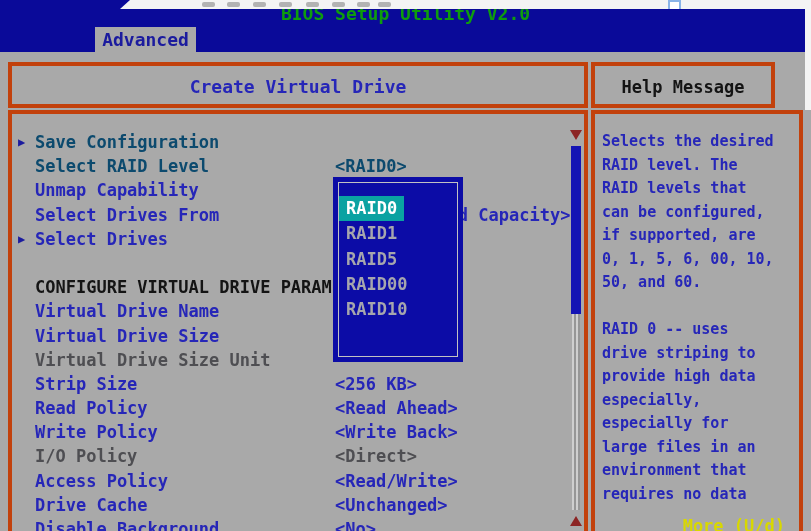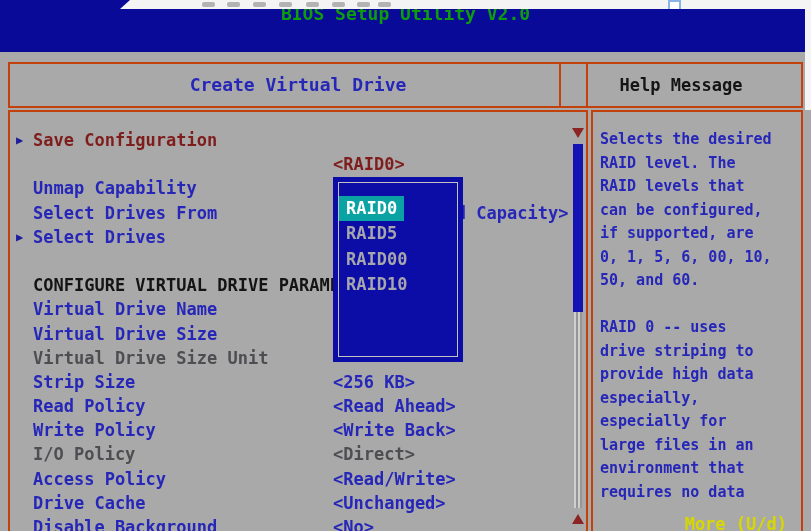--- a/index.html
+++ b/index.html
@@ -21,34 +21,34 @@
     clip-path:polygon(18px 0, 100% 0, 100% 100%, 8px 100%);
   }
   .tb-blob{position:absolute;top:2px;width:13px;height:5px;background:#b3b3b3;border-radius:2px;}
   .tb-check{position:absolute;left:556px;top:0;width:9px;height:7px;background:#fff;border:2px solid #8ab4e8;}
   .right-strip{position:absolute;left:805px;top:0;width:6px;height:110px;background:#f4f4f4;z-index:2;}
   .tab{
     position:absolute;left:95px;top:27px;width:101px;height:25px;background:#a9a9a9;
     color:#1b1b9e;font-size:18px;text-align:center;line-height:26px;z-index:1;
   }
   
-  .panel{position:absolute;border:2px solid #c2410c;box-sizing:border-box;}
+  .panel{position:absolute;border:4px solid #c2410c;box-sizing:border-box;}
   .hdr-left {left:8px; top:62px; width:580px;height:46px;}
-  .hdr-right{left:559px;top:62px; width:244px;height:46px;}
+  .hdr-right{left:591px;top:62px; width:184px;height:46px;}
   .body-left {left:8px; top:110px;width:580px;height:421px;border-bottom:none;}
   .body-right{left:591px;top:110px;width:212px;height:421px;border-bottom:none;}
   .hdr-left .t{color:#2626b8;font-size:18px;text-align:center;line-height:42px;}
   .hdr-right .t{color:#141414;font-size:17px;text-align:center;line-height:42px;}
   
   .option-list{position:absolute;left:0;top:16px;right:16px;}
   .row{position:relative;height:24.2px;line-height:24.2px;font-size:17px;white-space:pre;}
   .row .arrow{position:absolute;left:6px;top:0;font-size:12px;color:#1b1b9e;}
   .row .lbl{position:absolute;left:23px;top:0;}
   .row .val{position:absolute;left:323px;top:0;}
-  .c-white{color:#7f1d1d;}
+  .c-white{color:#0c4a6e;}
   .c-blue{color:#2626b8;text-align:right;}
   .c-dim{color:#4e4e52;}
   .c-black{color:#141414;}
   
   .scrollbar{position:absolute;right:2px;top:16px;width:12px;height:403px;}
   .sb-down{position:absolute;left:0;top:0;width:0;height:0;
     border-left:6px solid transparent;border-right:6px solid transparent;border-top:10px solid #8c2424;}
   .sb-thumb{position:absolute;left:1px;top:16px;width:10px;height:168px;background:#1414b4;}
   .sb-track{position:absolute;left:2px;top:184px;width:8px;height:196px;
     background:repeating-linear-gradient(90deg,#cfcfcf 0 2px,#969696 2px 4px);}
@@ -66,20 +66,21 @@
   .help-line{height:23.5px;line-height:23.5px;font-size:15px;color:#2626b8;white-space:pre;}
   .help-more{position:absolute;right:14px;top:402px;font-size:17px;color:#d8d800;white-space:pre;}
 </style>
 </head>
 <body>
 
 <div class="screen">
 
   <div class="top-navy">
     <div class="bios-title">BIOS Setup Utility V2.0</div>
+    <div class="tab">Advanced</div>
   </div>
 
   <div class="vnc-strip">
     <div class="tb-check"></div>
   <div class="tb-blob" style="left: 90px;"></div>
       <div class="tb-blob" style="left: 115px;"></div>
       <div class="tb-blob" style="left: 141px;"></div>
       <div class="tb-blob" style="left: 167px;"></div>
       <div class="tb-blob" style="left: 194px;"></div>
       <div class="tb-blob" style="left: 220px;"></div>
@@ -91,21 +92,21 @@
   <div class="panel hdr-left">
     <div class="t">Create Virtual Drive</div>
   </div>
   <div class="panel hdr-right">
     <div class="t">Help Message</div>
   </div>
 
   <div class="panel body-left">
     <div class="option-list">
         <div class="row"><span class="arrow">▶</span><span class="lbl c-white">Save Configuration</span></div>
-        <div class="row"><span class="val c-white">&lt;RAID0&gt;</span></div>
+        <div class="row"><span class="lbl c-white">Select RAID Level</span><span class="val c-white">&lt;RAID0&gt;</span></div>
         <div class="row"><span class="lbl c-blue">Unmap Capability</span></div>
         <div class="row"><span class="lbl c-blue">Select Drives From</span><span class="val c-blue">&lt;Unconfigured Capacity&gt;</span></div>
         <div class="row"><span class="arrow">▶</span><span class="lbl c-blue">Select Drives</span></div>
         <div class="row"></div>
         <div class="row"><span class="lbl c-black">CONFIGURE VIRTUAL DRIVE PARAMETERS:</span></div>
         <div class="row"><span class="lbl c-blue">Virtual Drive Name</span></div>
         <div class="row"><span class="lbl c-blue">Virtual Drive Size</span></div>
         <div class="row"><span class="lbl c-dim">Virtual Drive Size Unit</span></div>
         <div class="row"><span class="lbl c-blue">Strip Size</span><span class="val c-blue">&lt;256 KB&gt;</span></div>
         <div class="row"><span class="lbl c-blue">Read Policy</span><span class="val c-blue">&lt;Read Ahead&gt;</span></div>
@@ -142,19 +143,20 @@
         <div class="help-line">environment that</div>
         <div class="help-line">requires no data</div>
       </div>
     <div class="help-more">More (U/d)</div>
   </div>
 
   <div class="dropdown">
     <div class="dd-border"></div>
     <div class="dd-list">
         <div class="dd-item sel"><span>RAID0</span></div>
+        <div class="dd-item"><span>RAID1</span></div>
         <div class="dd-item"><span>RAID5</span></div>
         <div class="dd-item"><span>RAID00</span></div>
         <div class="dd-item"><span>RAID10</span></div>
       </div>
   </div>
 
 </div>
 
 </body></html>

